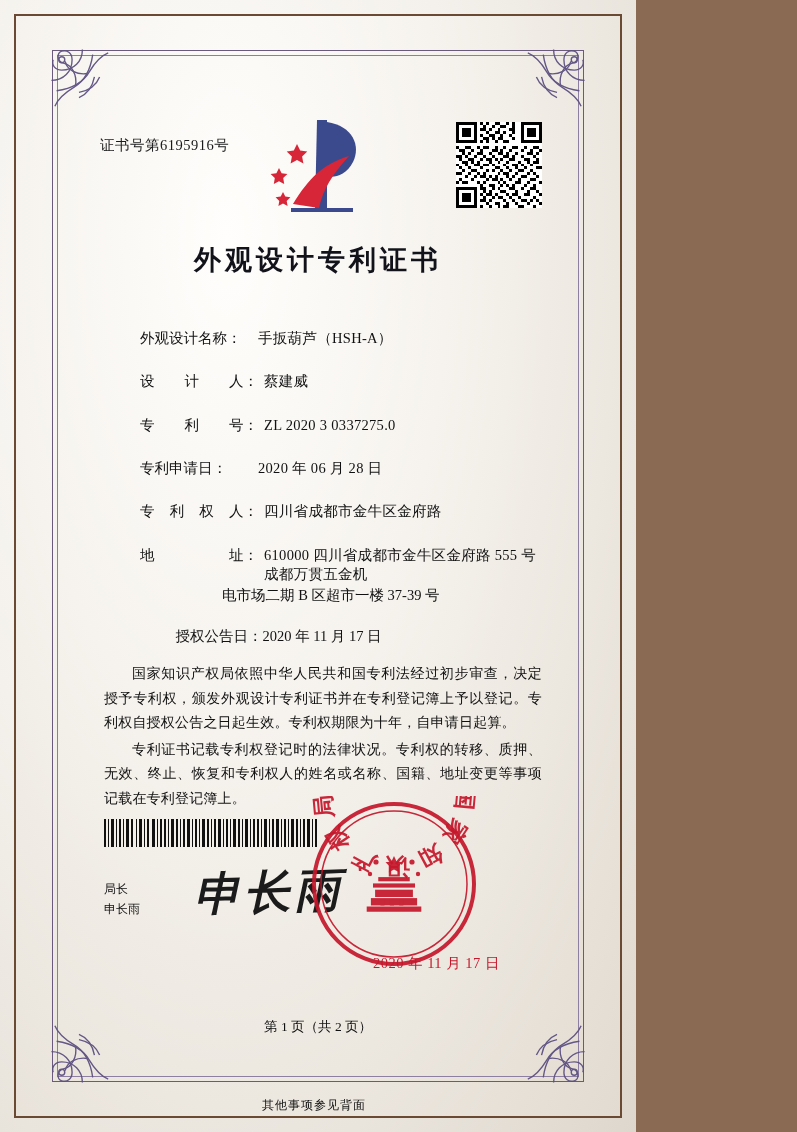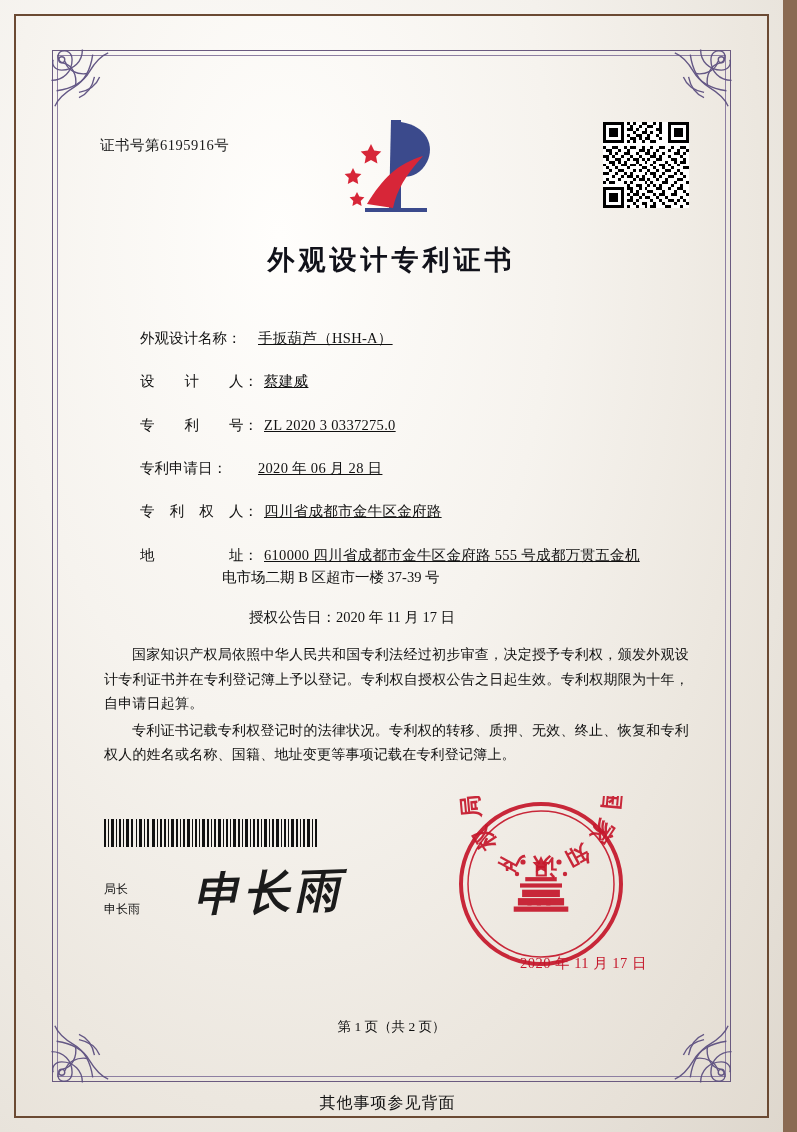--- a/index.html
+++ b/index.html
@@ -9,21 +9,21 @@
   body {
     width: 797px;
     height: 1132px;
     background: #8a6a52;
     font-family: "Liberation Serif", "DejaVu Serif", serif;
     overflow: hidden;
   }
   .page {
     position: absolute;
     left: 0; top: 0;
-    width: 783px;
+    width: 636px;
     height: 1132px;
     background:
       radial-gradient(ellipse at 30% 25%, #fdfcfa 0%, #f4f1ec 45%, #e9e4dc 75%, #ded7cd 100%);
   }
   
   .frame-outer {
     position: absolute;
     left: 14px; top: 14px;
     right: 14px; bottom: 14px;
     border: 2px solid #6b4a33;
@@ -121,21 +121,20 @@
   .flabel.spread {
     display: inline-flex;
     justify-content: space-between;
     width: 112px;
     flex: 0 0 118px;
     padding-right: 6px;
   }
   .fvalue {
     flex: 1;
     letter-spacing: .3px;
-    text-decoration: underline;
   }
   .addr-line2 {
     margin-top: 3px;
     margin-left: 118px;
     margin-bottom: 22px;
     font-size: 14.5px;
   }
   .row-pub {
     display: flex;
     align-items: baseline;
@@ -212,21 +211,21 @@
     bottom: 22px;
     text-align: center;
     font-size: 13.5px;
     color: #111;
   }
   .footer-note {
     position: absolute;
     left: 0; right: 8px;
     bottom: 18px;
     text-align: center;
-    font-size: 16px;
+    font-size: 12px;
     color: #111;
     letter-spacing: 1px;
   }
 </style>
 </head>
 <body>
 
 <div class="page">
   <div class="frame-outer">
     <div class="frame-inner"></div>

